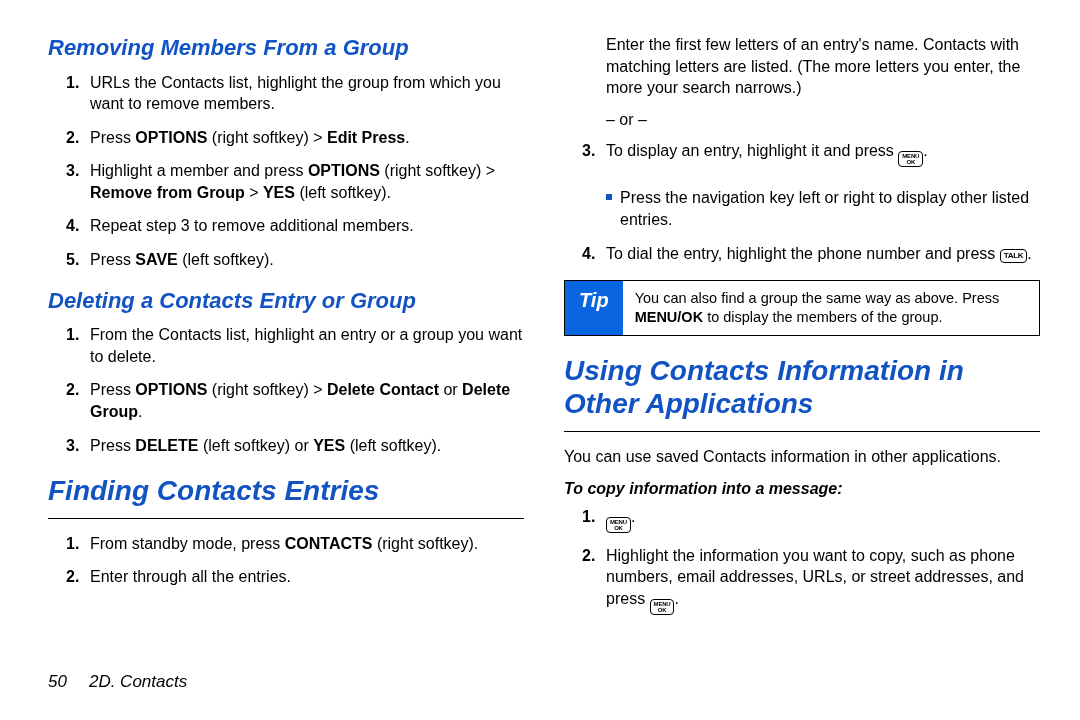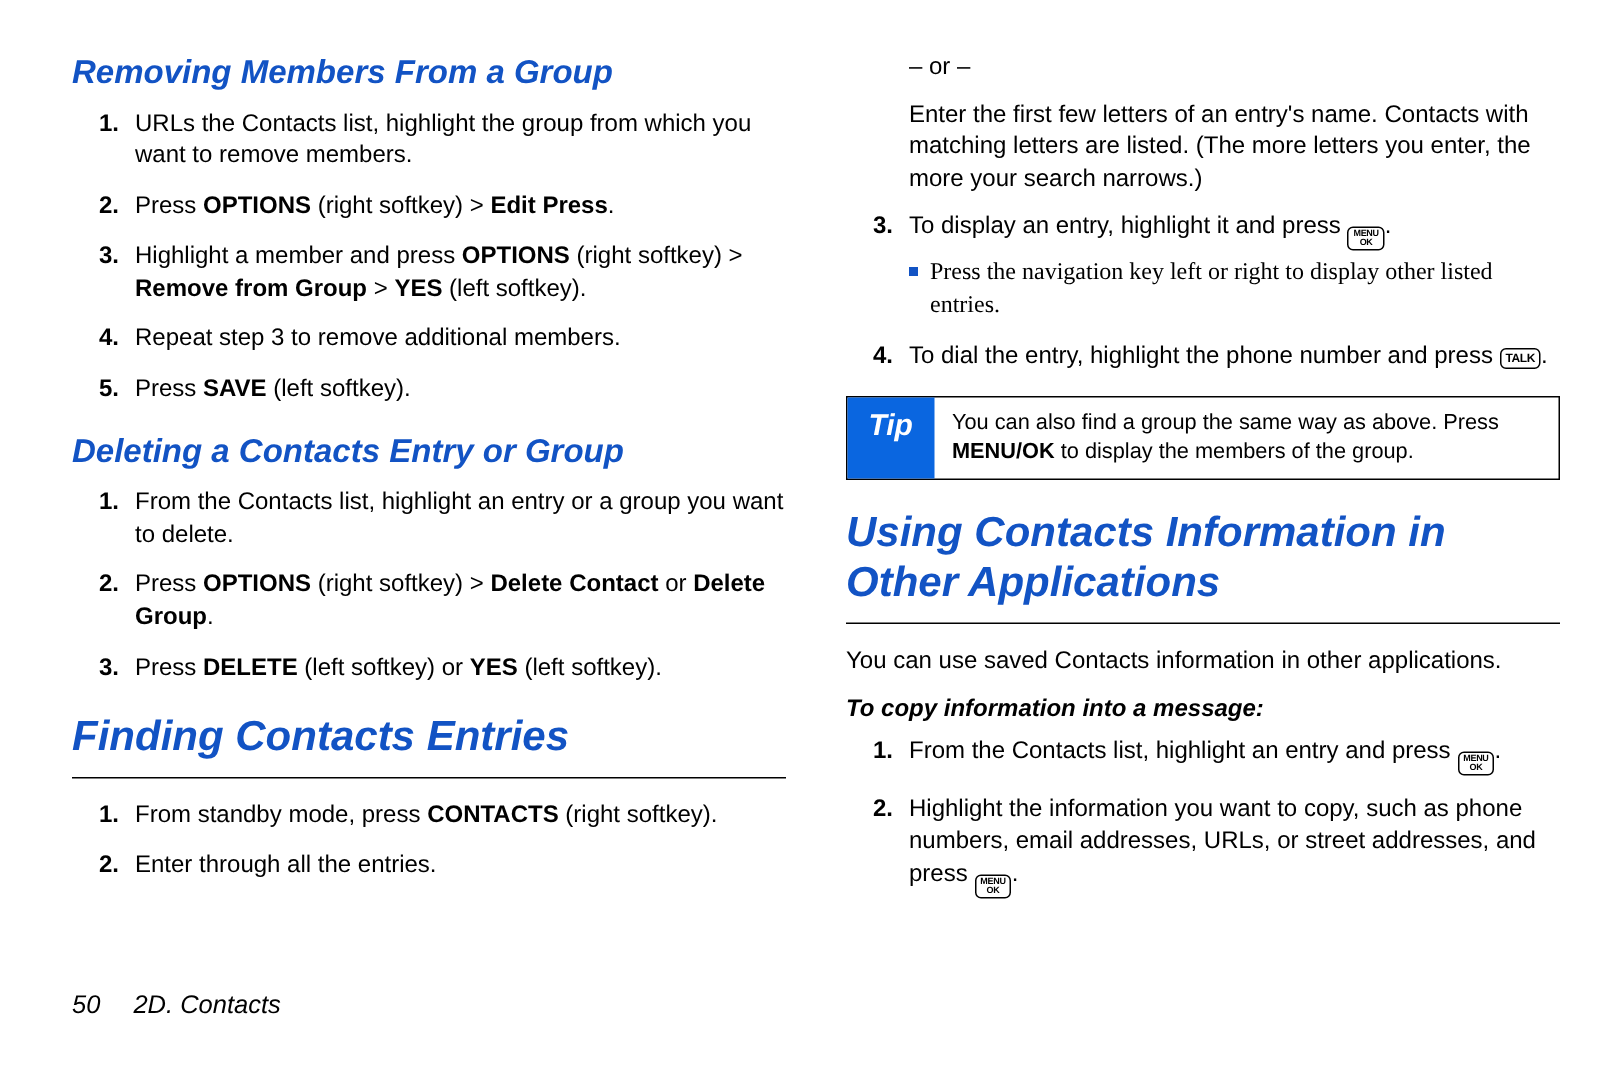--- a/index.html
+++ b/index.html
@@ -9,21 +9,21 @@
     height: 720px;
     background: #fff;
     font-family: Arial, Helvetica, sans-serif;
     color: #000;
   }
   .page {
     position: relative;
     width: 1080px;
     height: 720px;
     box-sizing: border-box;
-    padding: 34px 40px 40px 48px;
+    padding: 34px 40px 28px 48px;
     display: flex;
     flex-direction: column;
   }
   .columns {
     flex: 1 1 auto;
     display: flex;
     gap: 40px;
   }
   .col {
     flex: 1 1 0;
@@ -65,22 +65,21 @@
   }
   ol.steps > li::before {
     content: counter(step) ".";
     position: absolute;
     left: -24px;
     font-weight: bold;
   }
   .sub-bullet {
     position: relative;
     padding-left: 14px;
-    margin-top: 4px;
-    font-family: Liberation Serif, serif;
+    margin-top: 20px;
   }
   .sub-bullet::before {
     content: "";
     position: absolute;
     left: 0;
     top: 7px;
     width: 6px;
     height: 6px;
     background: #1253c4;
   }
@@ -201,22 +200,22 @@
       <hr class="rule">
       <ol class="steps">
         <li>
           <span>From standby mode, press </span><b>CONTACTS</b><span> (right softkey).</span>
         </li>
         <li><span>Enter through all the entries.</span></li>
       </ol>
     </div>
 
     <div class="col">
+      <div class="centered-indent">Enter the first few letters of an entry's name. Contacts with matching letters are listed. (The more letters you enter, the more your search narrows.)</div>
       <div class="centered-indent">– or –</div>
-      <div class="centered-indent">Enter the first few letters of an entry's name. Contacts with matching letters are listed. (The more letters you enter, the more your search narrows.)</div>
 
       <ol class="steps" start="3" style="counter-reset: step 2;">
         <li>
           <span>To display an entry, highlight it and press </span><span class="key-stack">
               <span>MENU</span>
               <span>OK</span>
             </span><span>.</span>
           <div class="sub-bullet"><span>Press the navigation key left or right to display other listed entries.</span></div>
         </li>
         <li>
@@ -230,21 +229,21 @@
           <span>You can also find a group the same way as above. Press </span><b>MENU/OK</b><span> to display the members of the group.</span>
         </div>
       </div>
 
       <div class="h-main">Using Contacts Information in Other Applications</div>
       <hr class="rule">
       <p class="body-text">You can use saved Contacts information in other applications.</p>
       <div class="runin">To copy information into a message:</div>
       <ol class="steps">
         <li>
-          <span>From the Contacts list, highlight an entry and press </span><span class="key-stack">
+          <span class="key-stack">
               <span>MENU</span>
               <span>OK</span>
             </span><span>.</span>
         </li>
         <li>
           <span>Highlight the information you want to copy, such as phone numbers, email addresses, URLs, or street addresses, and press </span><span class="key-stack">
               <span>MENU</span>
               <span>OK</span>
             </span><span>.</span>
         </li>

